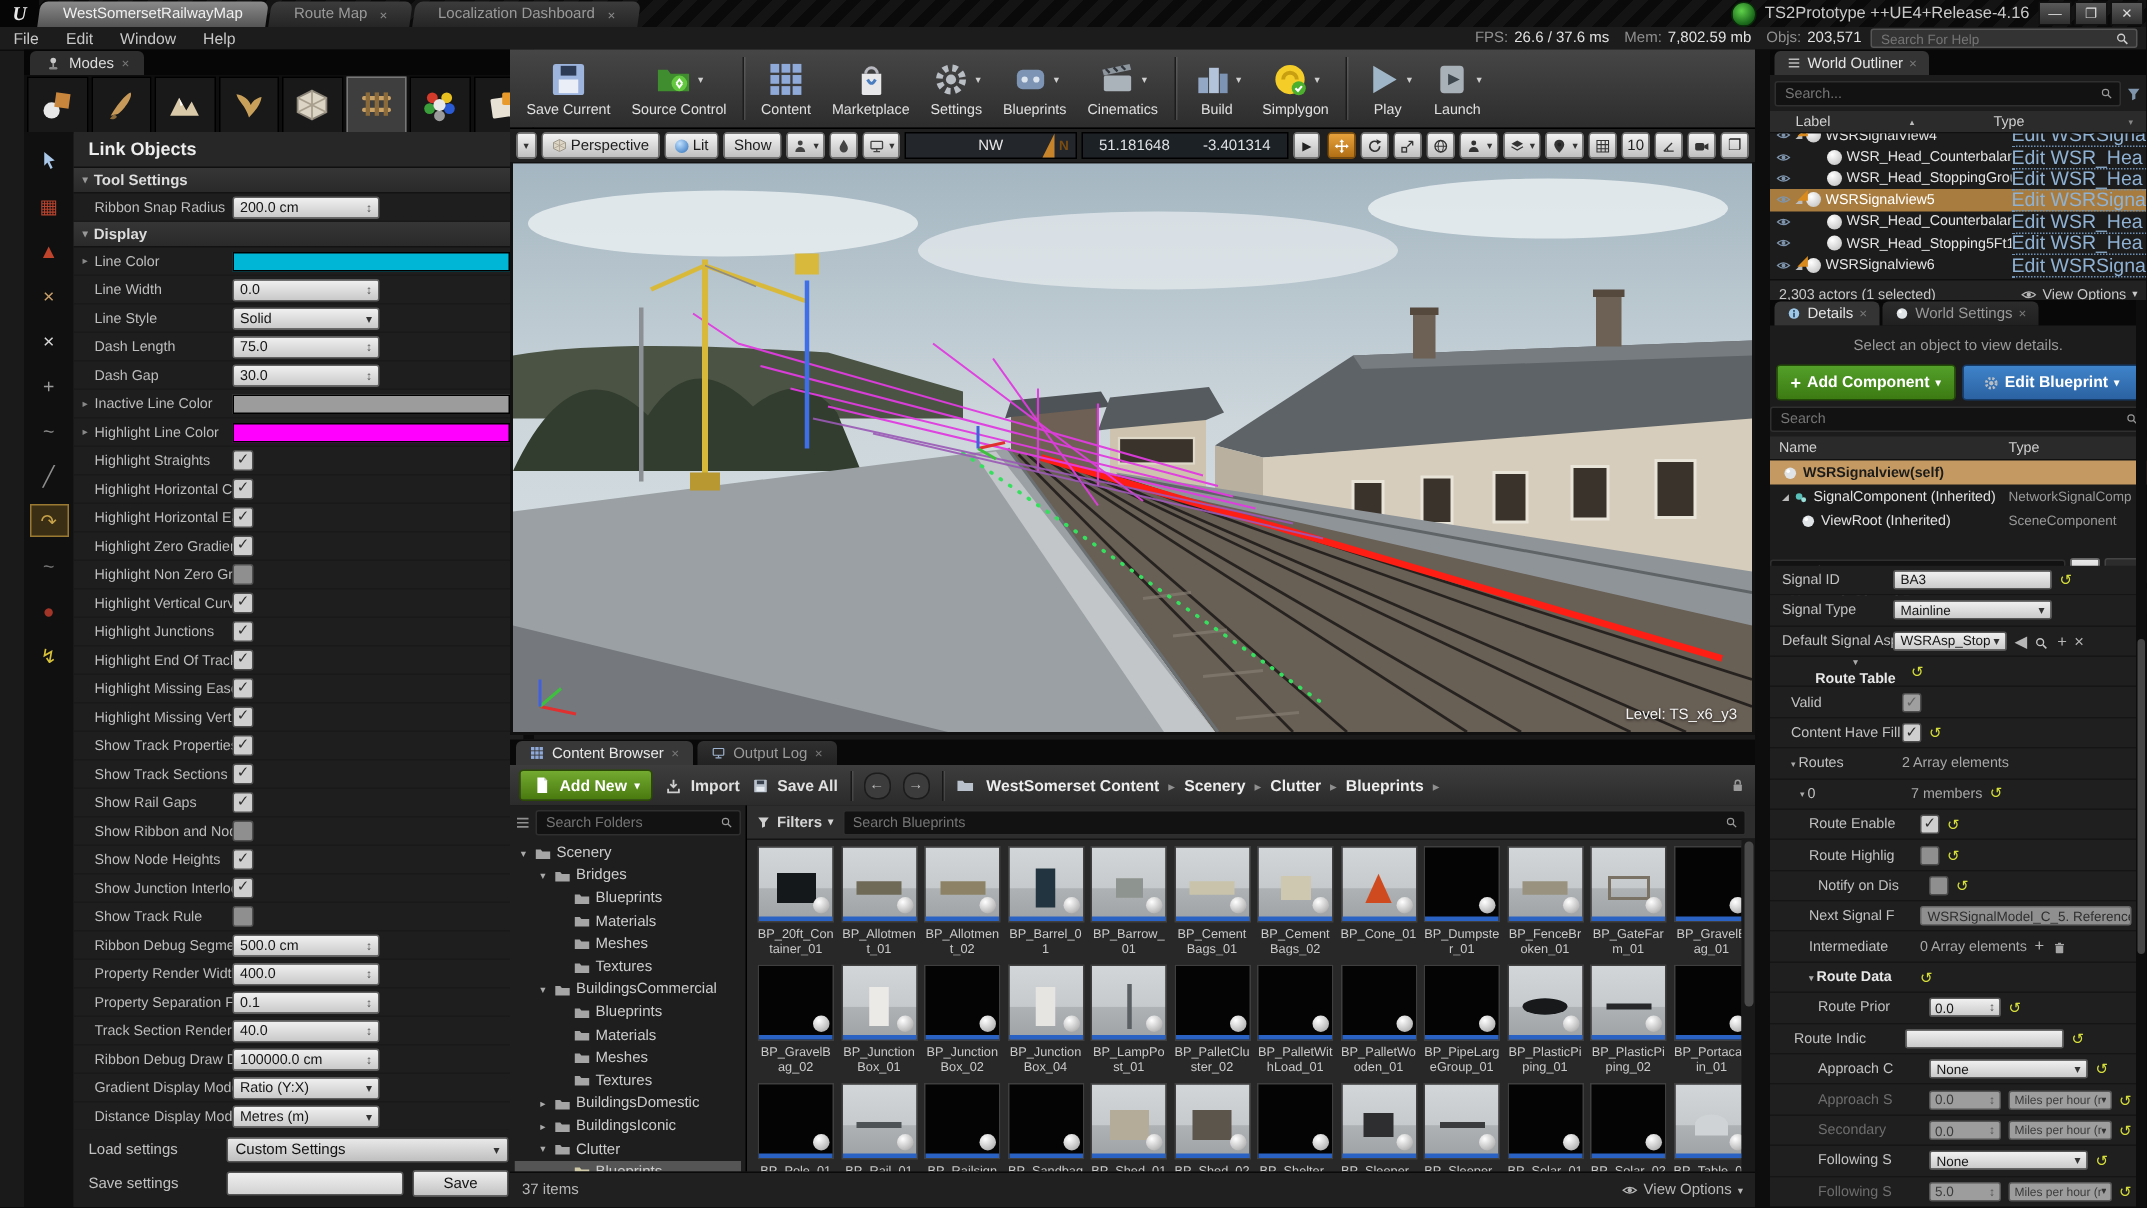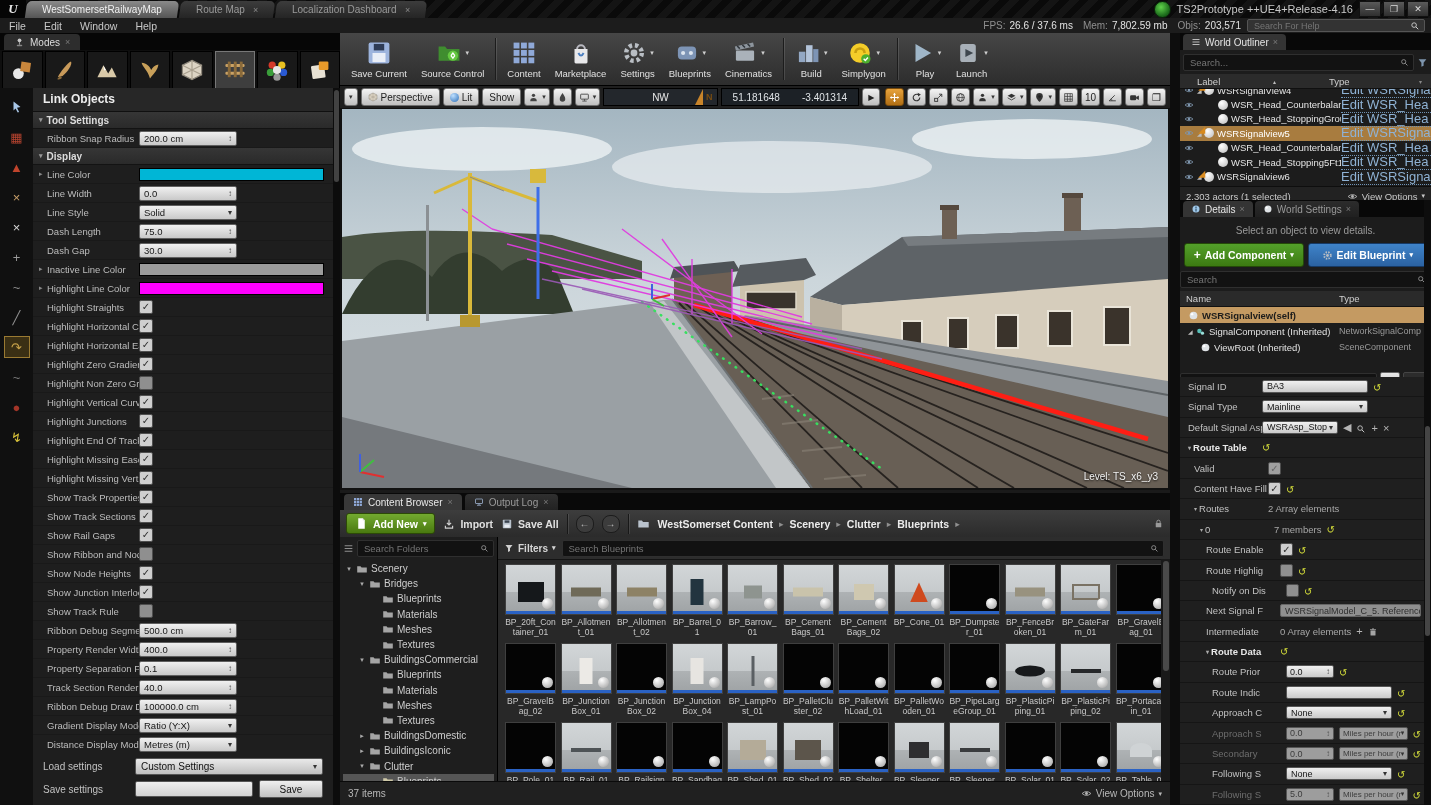--- a/index.html
+++ b/index.html
@@ -20,21 +20,21 @@
   .winbtns{display:flex;gap:2px;}
   .wbtn{width:20px;height:14px;background:linear-gradient(#5a5a5a,#2f2f2f);border:1px solid #111;color:#ddd;font-size:9px;display:flex;align-items:center;justify-content:center;}
   
   .menubar{position:absolute;left:0;top:18px;width:100%;height:15px;background:#1c1c1c;display:flex;align-items:center;border-bottom:1px solid #0c0c0c;}
   .menuitem{padding:0 9px;color:#c8c8c8;font-size:10.5px;}
   .stats{margin-left:auto;display:flex;align-items:center;gap:4px;font-size:10px;}
   .sl{color:#8f8f8f;}.sv{color:#e2e2e2;}
   .helpsearch{width:168px;height:11px;background:#333;border:1px solid #555;border-radius:2px;display:flex;align-items:center;margin:0 6px;padding:0 4px;}
   .helpsearch input{flex:1;background:transparent;border:0;outline:0;color:#bbb;font-size:9px;font-family:inherit;min-width:0;}
   
-  .left-panel{position:absolute;left:0;top:33px;width:340px;height:772px;background:#141414;}
+  .left-panel{position:absolute;left:16px;top:33px;width:340px;height:772px;background:#141414;}
   .modes-tabbar{height:17px;background:#060606;display:flex;align-items:flex-end;padding-left:4px;}
   .modes-tab{height:16px;display:flex;align-items:center;gap:5px;background:#2d2d2d;border-radius:4px 4px 0 0;padding:0 10px;color:#ddd;font-size:10px;}
   .mode-tabs{height:38px;background:#0e0e0e;display:flex;gap:2px;padding:1px 0 0 2px;}
   .mode-tab{width:40px;height:36px;background:#191919;display:flex;align-items:center;justify-content:center;border:1px solid #000;}
   .mode-tab.active{background:#3e3e3e;border-color:#777;}
   .left-body{position:absolute;top:55px;left:0;right:0;bottom:0;}
   .tool-strip{position:absolute;left:0;top:0;width:33px;bottom:0;background:#101010;display:flex;flex-direction:column;align-items:center;padding-top:8px;gap:8px;}
   .strip-btn{width:24px;height:20px;display:flex;align-items:center;justify-content:center;font-size:13px;border:1px solid transparent;}
   .strip-btn.selected{background:#3a2f14;border-color:#9a7a32;}
   .left-content{position:absolute;left:33px;top:0;right:7px;bottom:0;background:#1e1e1e;overflow:hidden;}
@@ -1957,21 +1957,21 @@
                 <svg width="10" height="10" viewBox="0 0 20 20" style="color:#c5c5c5">
                   <circle cx="8.2" cy="8.2" r="4.6" fill="none" stroke="currentColor" stroke-width="1.8"></circle>
                   <line x1="11.8" y1="11.8" x2="16.5" y2="16.5" stroke="currentColor" stroke-width="2"></line>
                 </svg>
               </span>
               <span class="ditooli">+</span>
               <span class="ditooli">×</span>
             </div>
           </div>
           <div class="drow">
-            <div class="dlab hdr" style="padding-left: 8px;">
+            <div class="dlab hdr" style="padding-left: 20px; flex-direction: column;">
               <span class="exp">▾</span>
               <span>Route Table</span>
             </div>
             <div class="dctl">
               <span class="rst">↺</span>
             </div>
           </div>
           <div class="drow">
             <div class="dlab" style="padding-left: 14px;">
               <span>Valid</span>
@@ -2074,21 +2074,21 @@
             </div>
             <div class="dctl">
               <div class="dnum">
                 <span>0.0</span>
                 <span class="nspin">↕</span>
               </div>
               <span class="rst">↺</span>
             </div>
           </div>
           <div class="drow">
-            <div class="dlab" style="padding-left: 32px;">
+            <div class="dlab" style="padding-left: 16px;">
               <span>Route Indic</span>
             </div>
             <div class="dctl">
               <div class="dinput">
                 <span></span>
               </div>
               <span class="rst">↺</span>
             </div>
           </div>
           <div class="drow">

